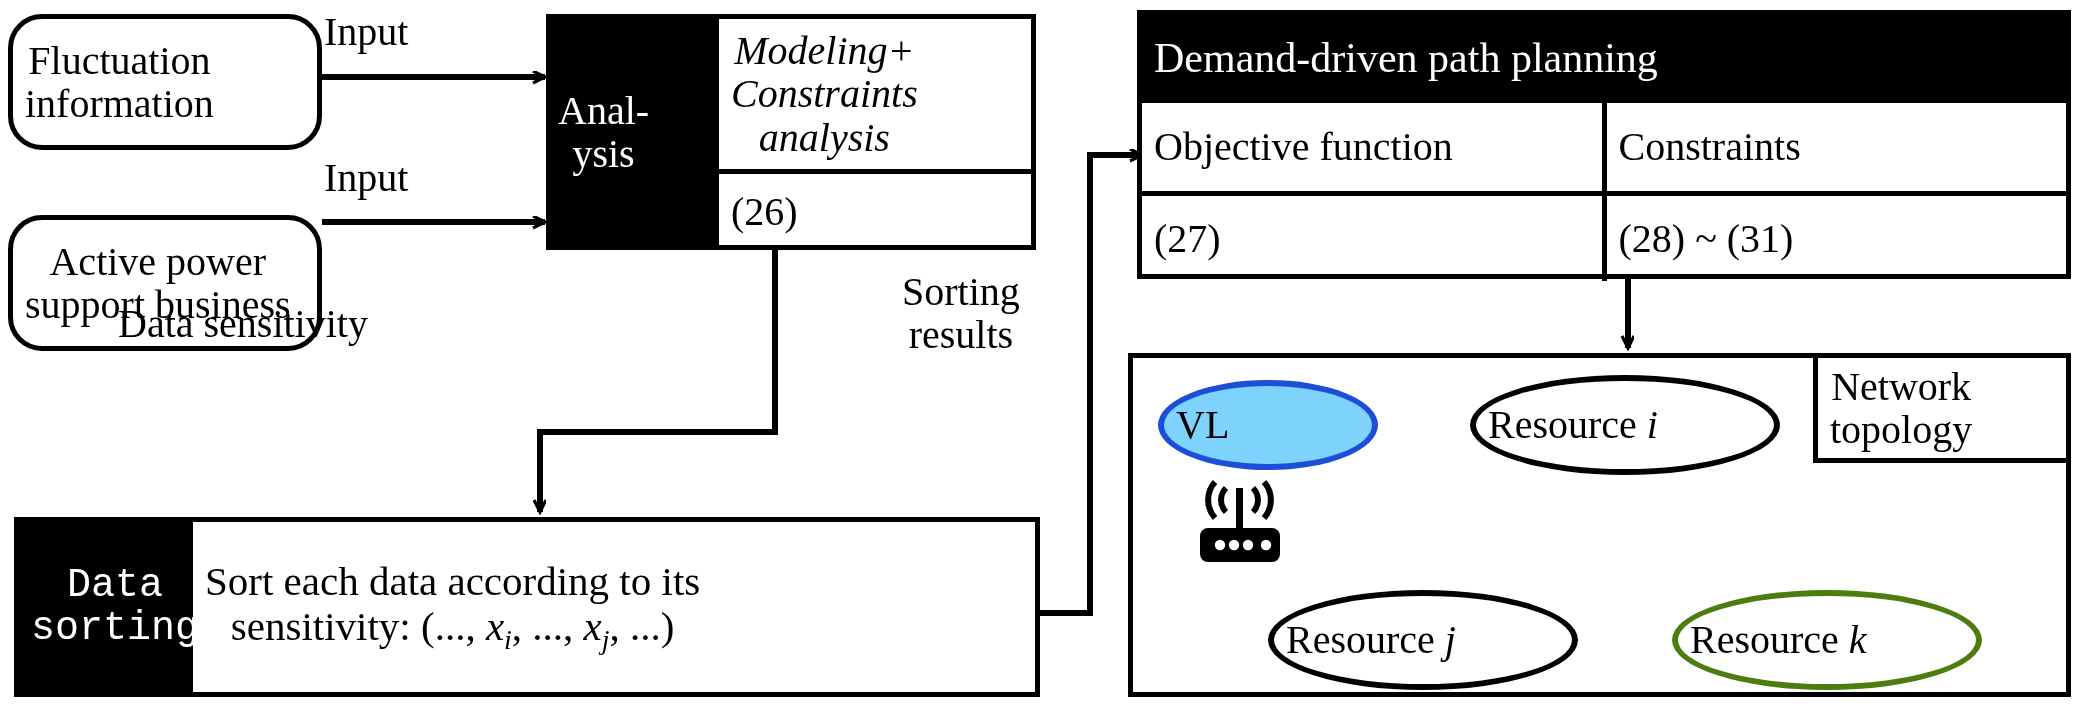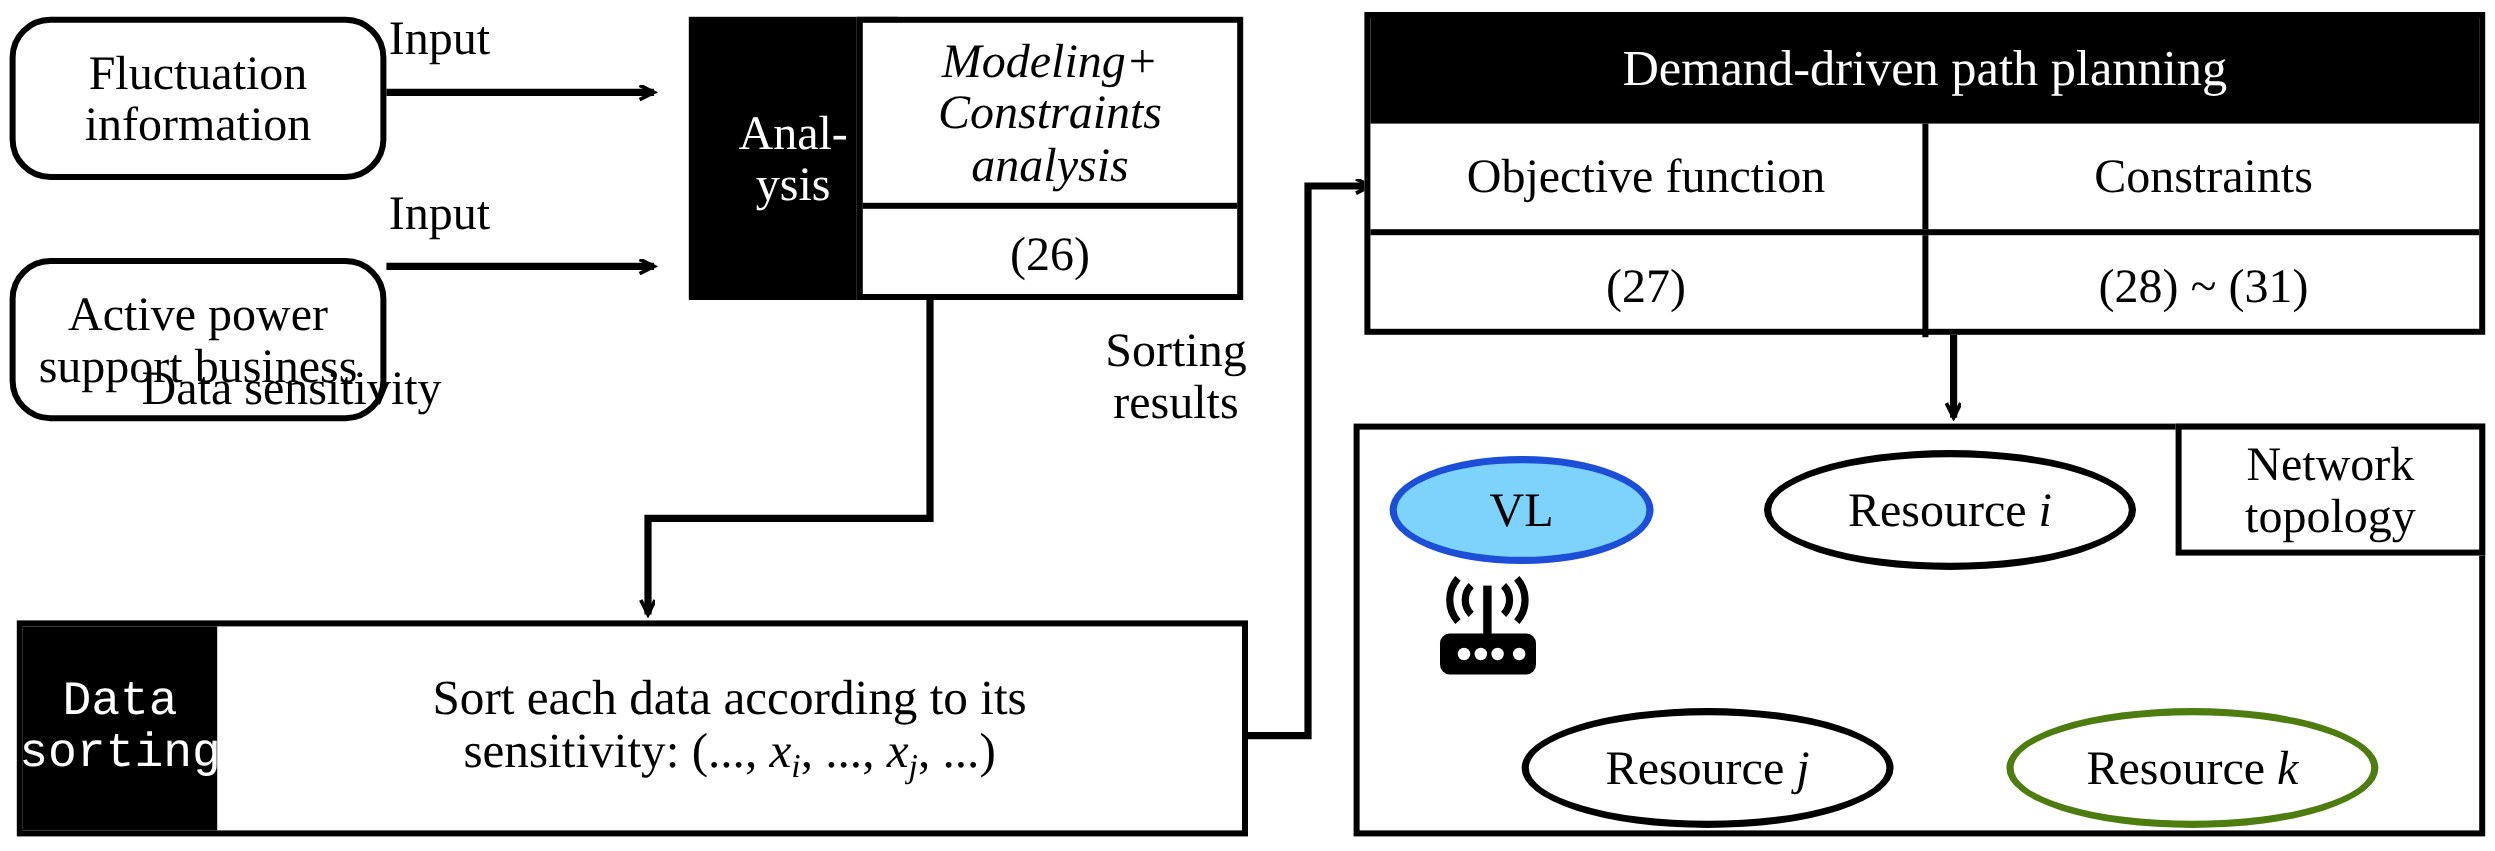--- a/index.html
+++ b/index.html
@@ -1,20 +1,20 @@
 <!DOCTYPE html>
 <html><head>
 <meta charset="utf-8">
 <style>
   html,body{margin:0;padding:0;background:#fff;}
   body{width:2079px;height:709px;overflow:hidden;
        font-family:"Liberation Serif","DejaVu Serif",serif;color:#000;}
   #stage{position:relative;width:2079px;height:709px;background:#fff;}
   .abs{position:absolute;box-sizing:border-box;}
-  .ctr{display:flex;align-items:center;justify-content:center;text-align:center;line-height:1.08;}
+  .ctr{display:flex;align-items:center;text-align:center;line-height:1.08;padding-left:12px;}
   .rbox{border:5px solid #000;border-radius:34px;background:#fff;}
   .blk{background:#000;color:#fff;}
   .wbox{border:5px solid #000;background:#fff;}
   .lbl{white-space:nowrap;}
   svg{position:absolute;left:0;top:0;overflow:visible;}
   .sub{font-size:0.68em;vertical-align:-0.32em;font-style:italic;}
   .it{font-style:italic;}
 </style>
 </head>
 <body>
@@ -97,21 +97,21 @@
   <div class="abs ctr" style="left:1660px;top:215px;font-size:40px;">Path scheme</div>
   <div class="abs ctr" style="left:1100px;top:275px;width:0;"></div>
   <div class="abs" style="left:1105px;top:275px;width:0;height:0;"></div>
   <div class="abs ctr" style="left:890px;top:270px;width:180px;font-size:40px;">
     <div>
       <div>Sorting</div>
       <div>results</div>
     </div>
   </div>
 
-  <div class="abs blk ctr" style="left:574px;top:14px;width:174px;height:236px;font-size:40px;">
+  <div class="abs blk ctr" style="left:546px;top:14px;width:174px;height:236px;font-size:40px;">
     <div>
       <div>Anal-</div>
       <div>ysis</div>
     </div>
   </div>
 
   <div class="abs wbox" style="left:714px;top:14px;width:322px;height:236px;">
     <div class="ctr" style="height:150px;border-bottom:5px solid #000;font-size:40px;font-style:italic;">
       <div>
         <div>Modeling+</div>

